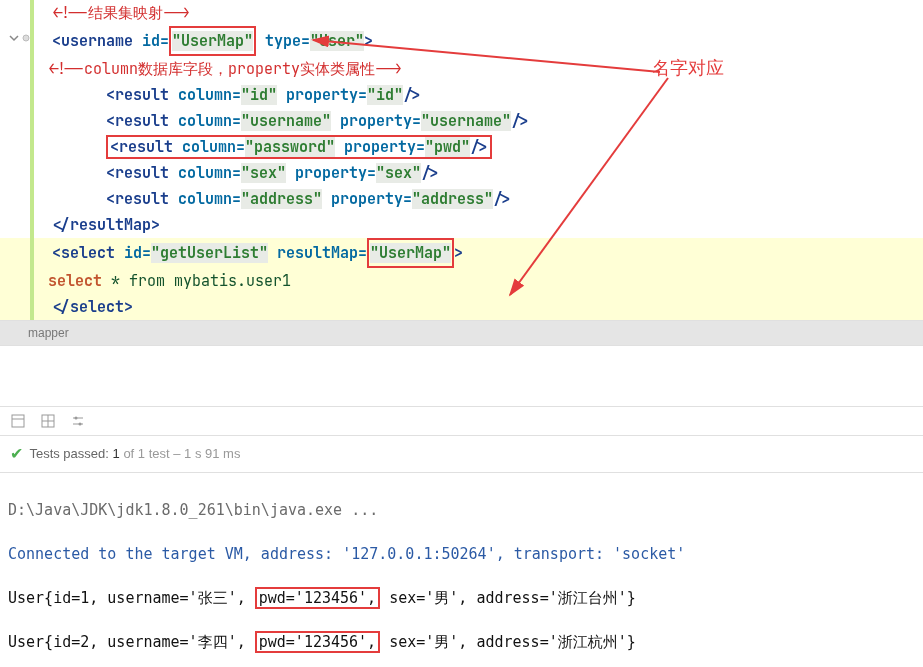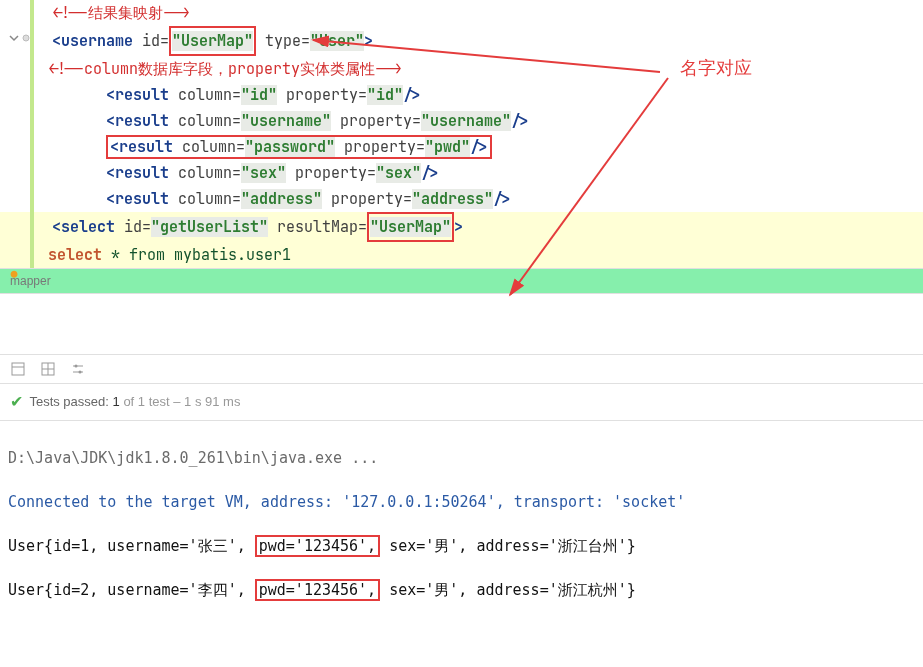--- a/index.html
+++ b/index.html
@@ -34,21 +34,21 @@
     content: "";
     position: absolute;
     left: 30px;
     top: 0;
     bottom: 0;
     width: 4px;
     background: #c3e88d;
   }
   .comment-red { color: #d32f2f; }
   .tag { color: #1a3e8c; font-weight: bold; }
-  .attr { color: #404040; font-weight: normal; }
+  .attr { color: #0369a1; font-weight: bold; }
   .value { color: #2e7d32; font-weight: bold; }
   .value-bg { background: #e8ebe6; }
   .keyword { color: #c2552f; font-weight: bold; }
   .text { color: #14532d; }
   .gutter-icon {
     position: absolute;
     left: 6px;
     width: 16px;
     height: 16px;
     display: flex;
@@ -66,24 +66,24 @@
     border: 2px solid #e43c3c;
     padding: 0 2px;
   }
   .annotation {
     position: absolute;
     color: #e43c3c;
     font-size: 18px;
     font-family: sans-serif;
   }
   .breadcrumb {
-    background: #86efac;
+    background: #e5e5e5;
     border-top: 1px solid #e0e0e0;
     border-bottom: 1px solid #e0e0e0;
-    padding: 3px 10px;
+    padding: 3px 28px;
     font-size: 12px;
     color: #787878;
     font-family: sans-serif;
   }
   .toolbar {
     border-top: 1px solid #e0e0e0;
     border-bottom: 1px solid #e0e0e0;
     padding: 6px 10px;
     display: flex;
     gap: 14px;
@@ -148,28 +148,30 @@
   <div class="code-line indent3 green-bar"><span class="tag">&lt;</span><span class="tag">result</span><span class="attr"> column=</span><span class="value value-bg">"id"</span><span class="attr"> property=</span><span class="value value-bg">"id"</span><span class="tag">/&gt;</span></div>
 
   <div class="code-line indent3 green-bar"><span class="tag">&lt;</span><span class="tag">result</span><span class="attr"> column=</span><span class="value value-bg">"username"</span><span class="attr"> property=</span><span class="value value-bg">"username"</span><span class="tag">/&gt;</span></div>
 
   <div class="code-line indent3 green-bar"><span class="red-box-line"><span class="tag">&lt;</span><span class="tag">result</span><span class="attr"> column=</span><span class="value value-bg">"password"</span><span class="attr"> property=</span><span class="value value-bg">"pwd"</span><span class="tag">/&gt;</span></span></div>
 
   <div class="code-line indent3 green-bar"><span class="tag">&lt;</span><span class="tag">result</span><span class="attr"> column=</span><span class="value value-bg">"sex"</span><span class="attr"> property=</span><span class="value value-bg">"sex"</span><span class="tag">/&gt;</span></div>
 
   <div class="code-line indent3 green-bar"><span class="tag">&lt;</span><span class="tag">result</span><span class="attr"> column=</span><span class="value value-bg">"address"</span><span class="attr"> property=</span><span class="value value-bg">"address"</span><span class="tag">/&gt;</span></div>
 
+  <div class="code-line indent1 green-bar"><span class="tag">&lt;/resultMap&gt;</span></div>
 
 
   <div class="code-line indent1 hl-yellow green-bar"><span class="tag">&lt;</span><span class="tag">select</span><span class="attr"> id=</span><span class="value value-bg">"getUserList"</span><span class="attr"> resultMap=</span><span class="red-box"><span class="value value-bg">"UserMap"</span></span><span class="tag">&gt;</span></div>
 
   <div class="code-line indent2 hl-yellow green-bar"><span class="keyword">select</span><span class="text"> * from mybatis.user1</span></div>
 
-
-  <div class="annotation" style="left:680px; top:55px">名字对应</div>
+  <div class="code-line indent1 hl-yellow green-bar"><span class="tag">&lt;/select&gt;</span></div>
+
+  <div class="annotation" style="left:652px; top:55px">名字对应</div>
 
   <svg class="arrow-svg" style="left:0; top:0" width="923" height="360">
     <defs>
       <marker id="ah" markerWidth="10" markerHeight="10" refX="8" refY="3" orient="auto">
         <path d="M0,0 L9,3 L0,6 Z" fill="#e43c3c"></path>
       </marker>
     </defs>
     <line x1="660" y1="72" x2="313" y2="40" stroke="#e43c3c" stroke-width="2" marker-end="url(#ah)"></line>
     <line x1="668" y1="78" x2="510" y2="295" stroke="#e43c3c" stroke-width="2" marker-end="url(#ah)"></line>
   </svg>

